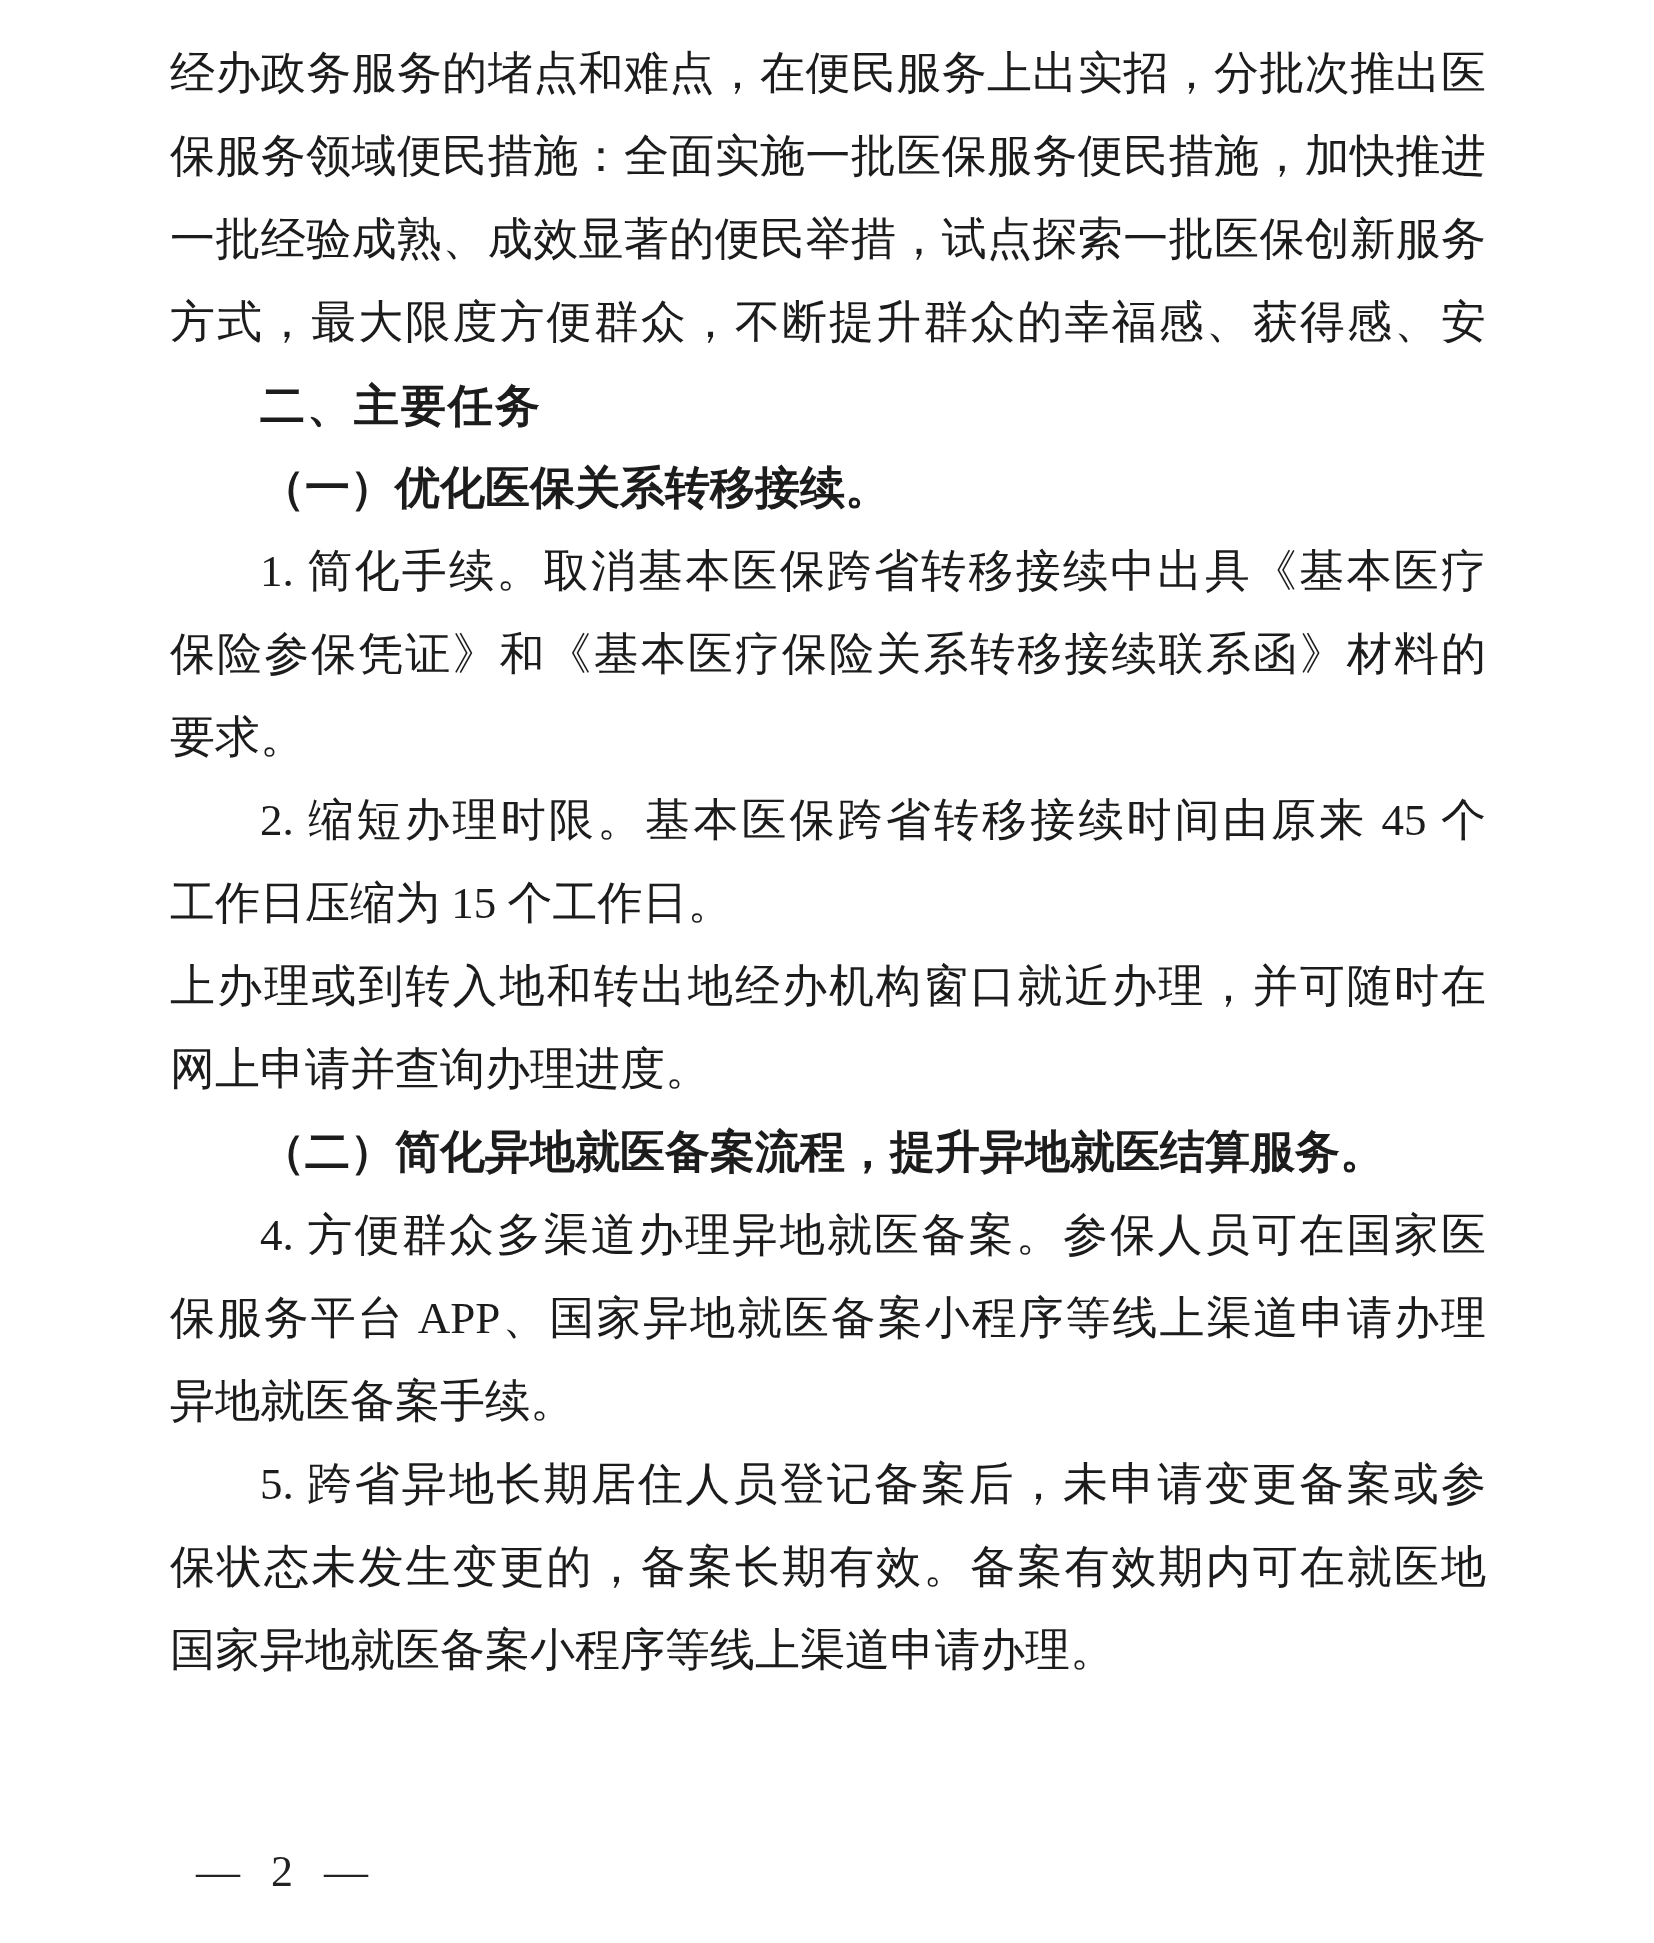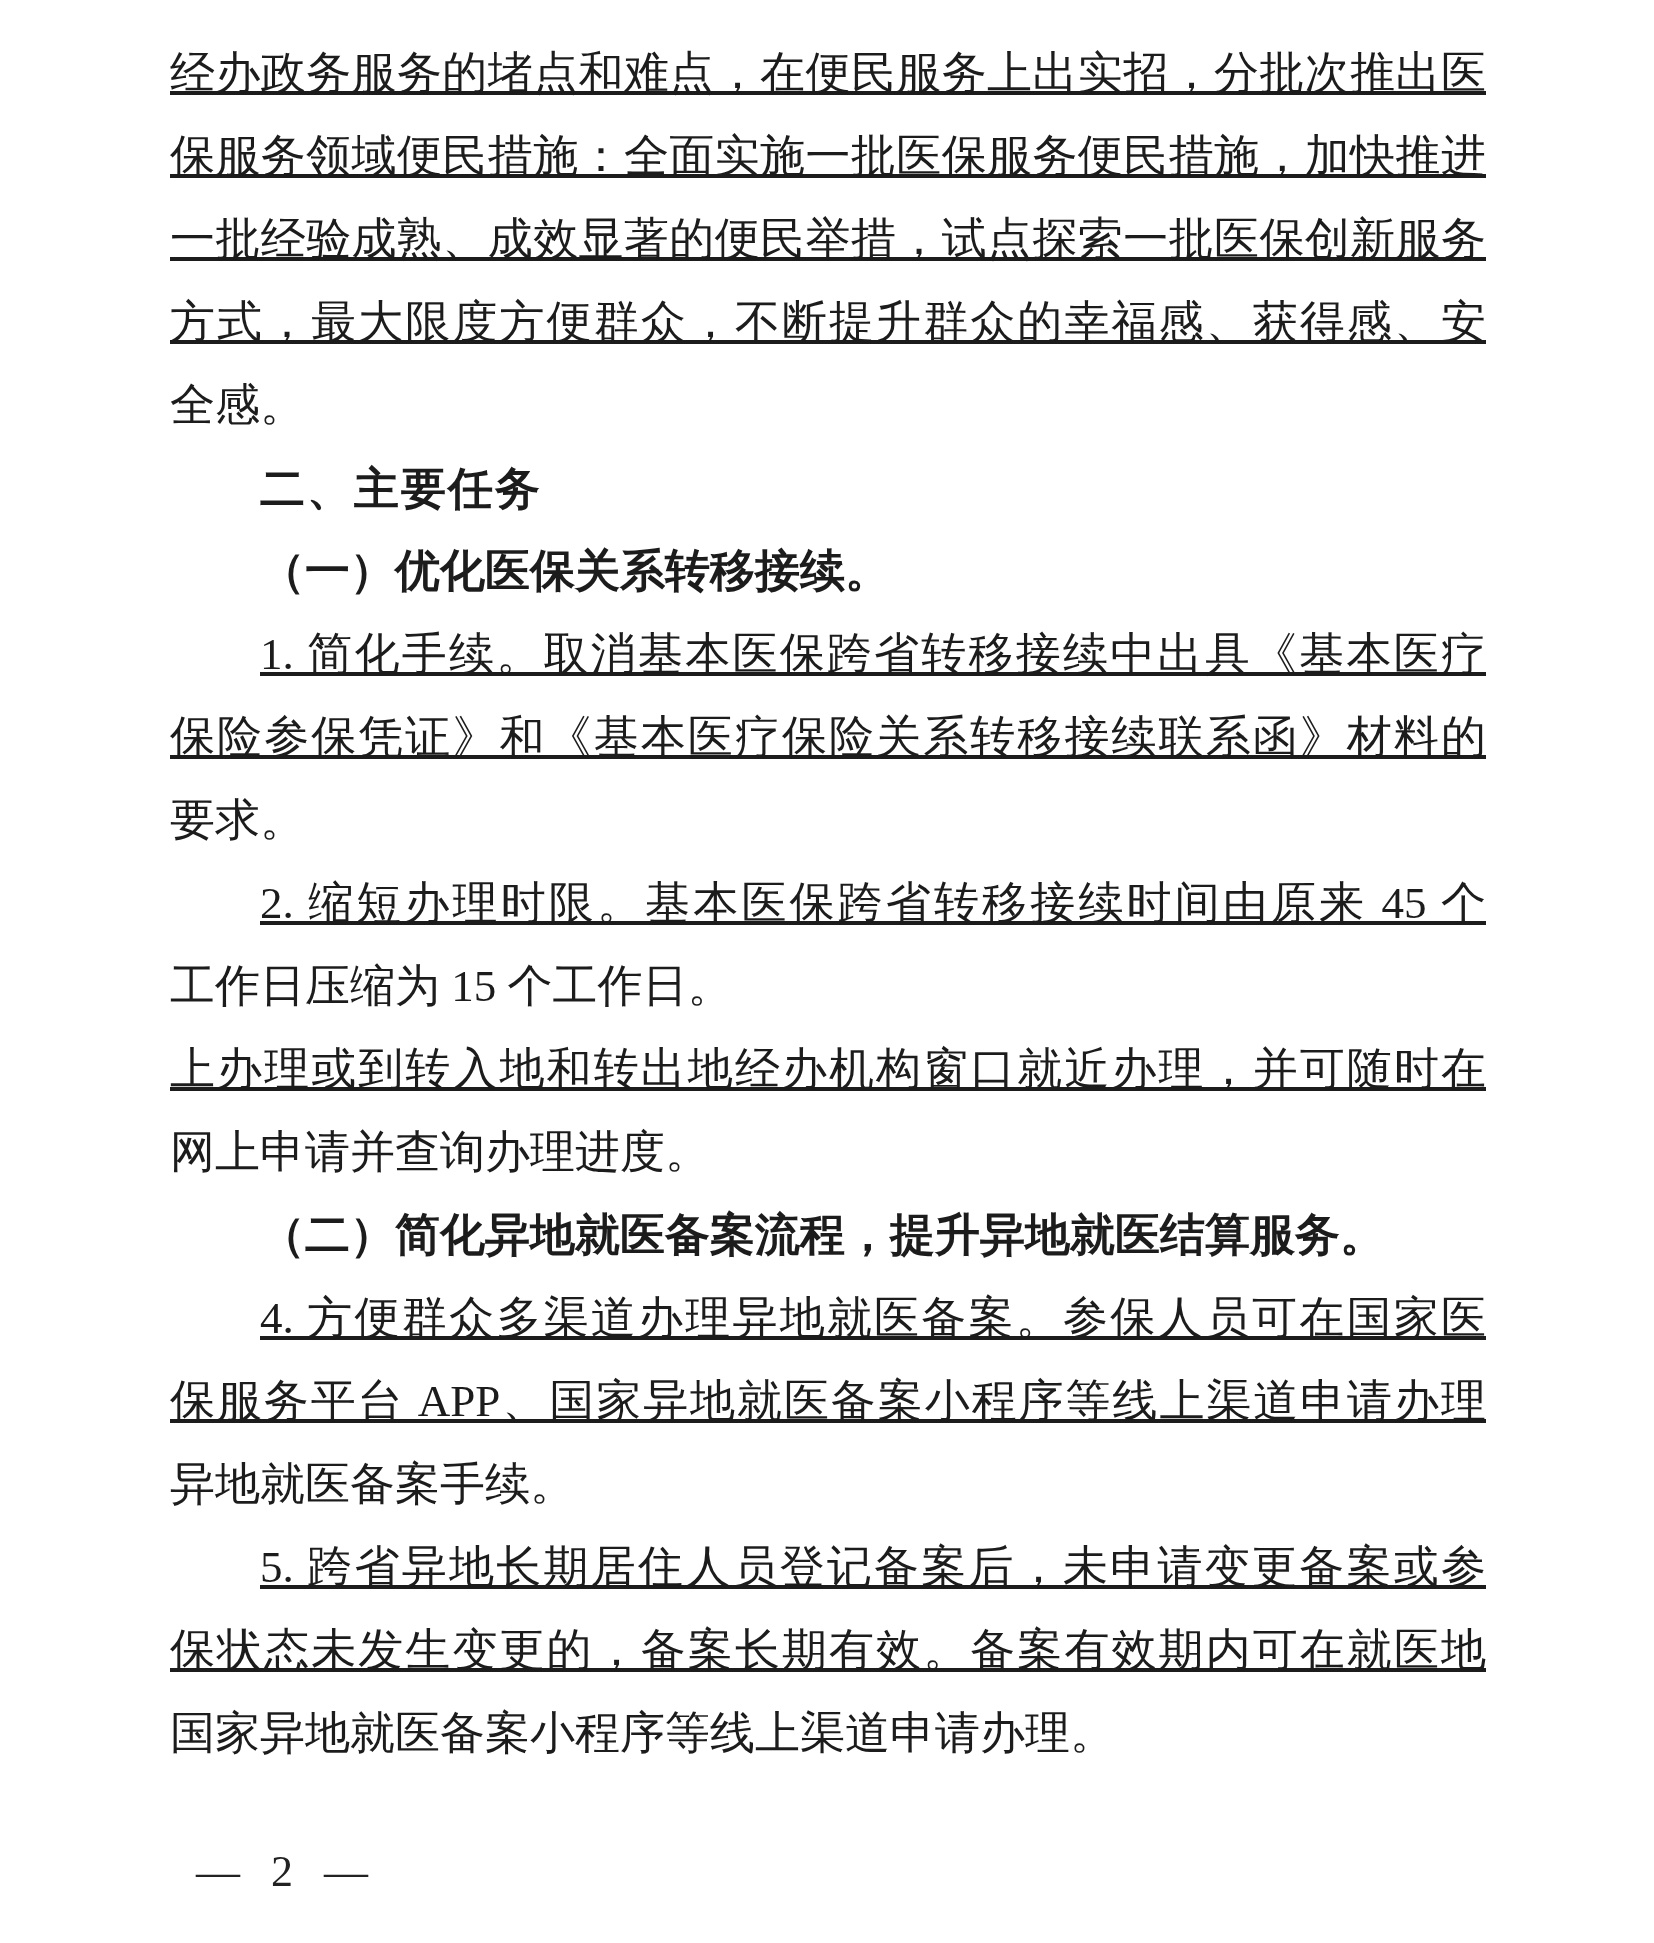--- a/index.html
+++ b/index.html
@@ -25,21 +25,21 @@
   }
   .line {
     font-size: 45px;
     line-height: 83px;
     height: 83px;
     text-align: justify;
     text-justify: inter-character;
     overflow: hidden;
   }
   
-  .full { text-align-last: justify; text-decoration: underline; }
+  .full { text-align-last: justify; }
   
   .indent { text-indent: 90px; }
   
   .h1 {
     font-weight: 700;
     font-family: "Liberation Sans", sans-serif;
     letter-spacing: 2px;
   }
   
   .h2 { font-weight: 700; }
@@ -56,21 +56,20 @@
 </head>
 <body>
 
 <div class="page">
 
   <div class="text-block">
     <div class="line full">经办政务服务的堵点和难点，在便民服务上出实招，分批次推出医</div>
     <div class="line full">保服务领域便民措施：全面实施一批医保服务便民措施，加快推进</div>
     <div class="line full">一批经验成熟、成效显著的便民举措，试点探索一批医保创新服务</div>
     <div class="line full">方式，最大限度方便群众，不断提升群众的幸福感、获得感、安</div>
-    <div class="line">全感。</div>
     <div class="line h1 indent">二、主要任务</div>
     <div class="line h2 indent">（一）优化医保关系转移接续。</div>
     <div class="line full indent">1. 简化手续。取消基本医保跨省转移接续中出具《基本医疗</div>
     <div class="line full">保险参保凭证》和《基本医疗保险关系转移接续联系函》材料的</div>
     <div class="line">要求。</div>
     <div class="line full indent">2. 缩短办理时限。基本医保跨省转移接续时间由原来 45 个</div>
     <div class="line">工作日压缩为 15 个工作日。</div>
     <div class="line full">上办理或到转入地和转出地经办机构窗口就近办理，并可随时在</div>
     <div class="line">网上申请并查询办理进度。</div>
     <div class="line h2 indent">（二）简化异地就医备案流程，提升异地就医结算服务。</div>

